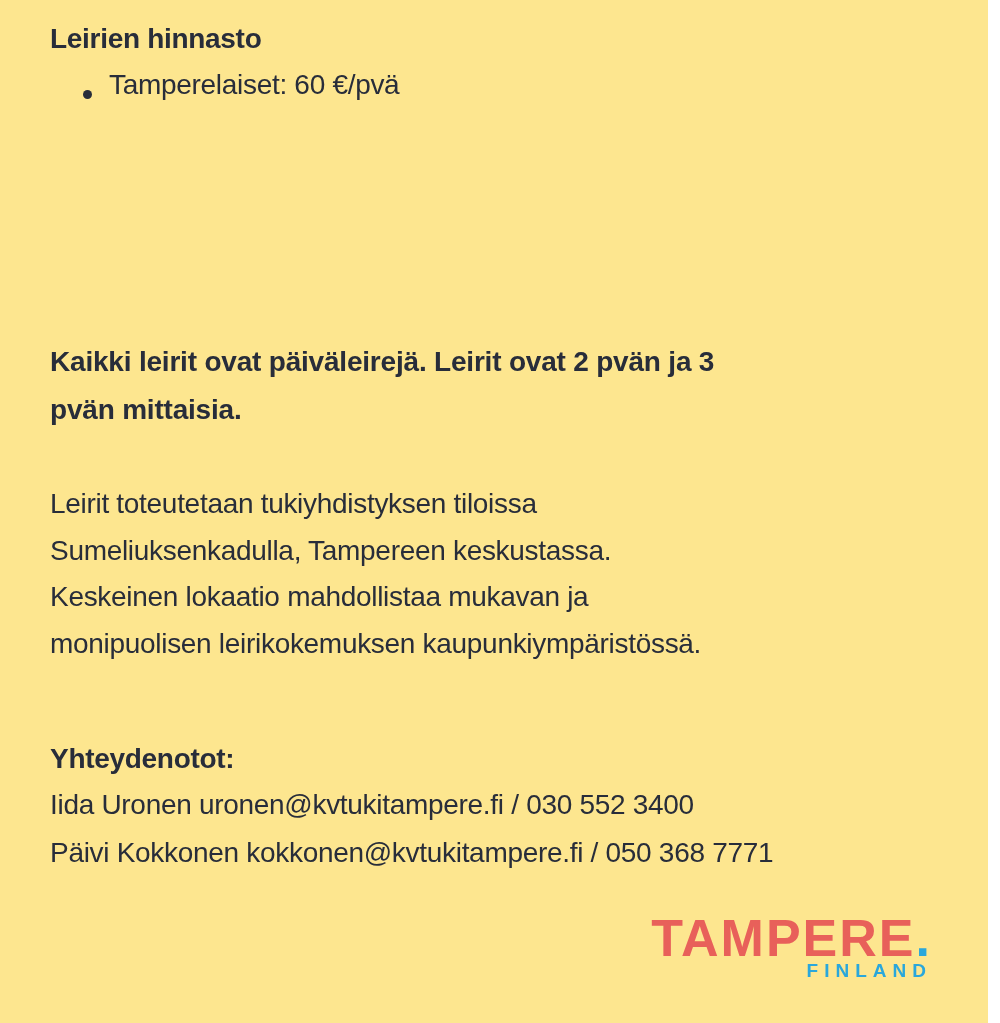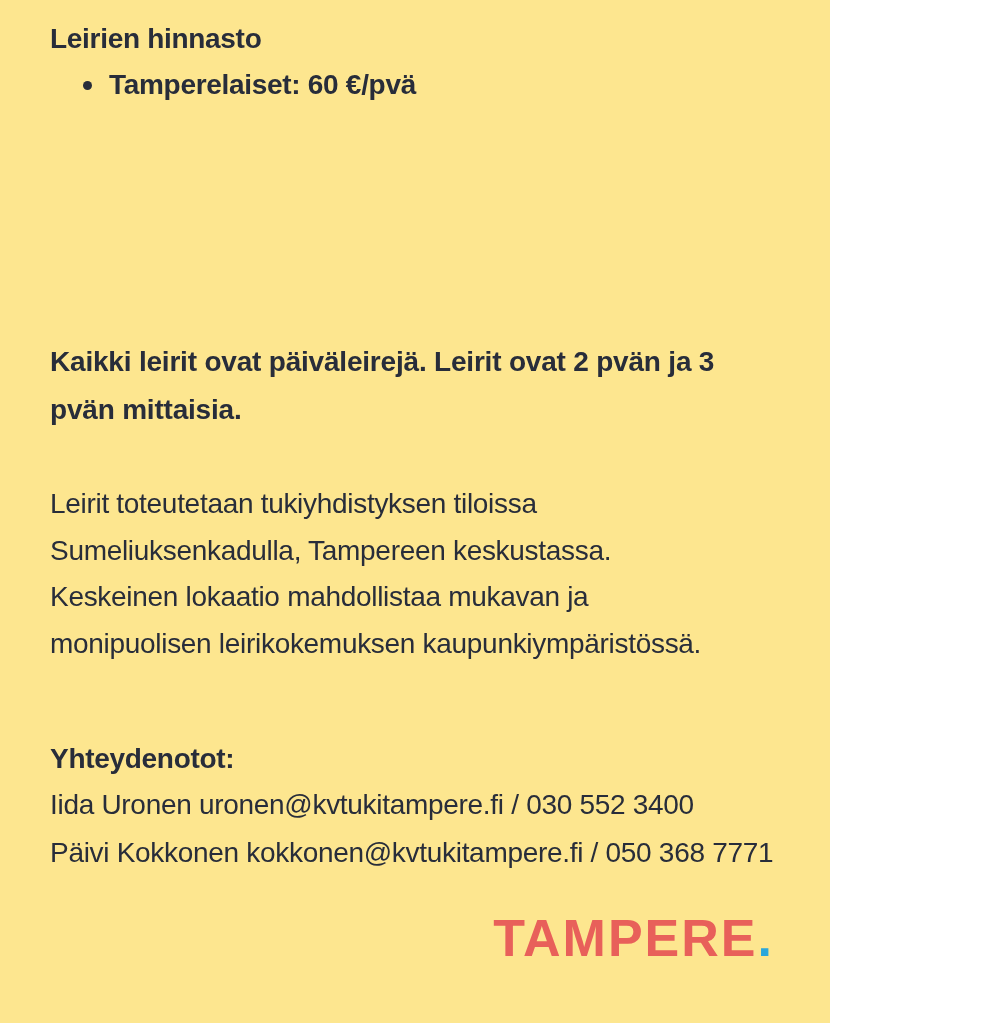--- a/index.html
+++ b/index.html
@@ -1,18 +1,18 @@
 <!DOCTYPE html>
 <html><head>
 <meta charset="utf-8">
 <style>
   html, body { margin: 0; padding: 0; }
   .page {
     position: relative;
-    width: 830px;
+    width: 988px;
     height: 1023px;
     background: #FDE68F;
     color: #282D3A;
     font-family: "Liberation Sans", sans-serif;
     overflow: hidden;
   }
   .abs { position: absolute; left: 50px; }
   .txt {
     font-size: 28px;
     line-height: 46px;
@@ -24,21 +24,21 @@
 
   ul.bullets {
     position: absolute;
     left: 50px;
     top: 62px;
     margin: 0;
     padding: 0;
     list-style: none;
     max-width: 880px;
   }
-  ul.bullets li { display: flex; align-items: flex-start; font-weight: bold; }
+  ul.bullets li { display: flex; align-items: center; }
   .bullet-dot {
     flex: none;
     width: 9px;
     height: 9px;
     border-radius: 50%;
     background: #282D3A;
     margin: 19px 17px 0 33px;
   }
 
   .heading       { top: 16px;  }
@@ -95,15 +95,16 @@
 Keskeinen lokaatio mahdollistaa mukavan ja
 monipuolisen leirikokemuksen kaupunkiympäristössä.</div>
 
   <div class="abs txt contact-lines">Iida Uronen uronen@kvtukitampere.fi / 030 552 3400
 Päivi Kokkonen kokkonen@kvtukitampere.fi / 050 368 7771</div>
 
   <div class="logo">
     <div class="logo-name">
       <span>TAMPERE</span><span class="logo-dot">.</span>
     </div>
+    <div class="logo-sub">FINLAND</div>
   </div>
 
 </div>
 
 </body></html>

